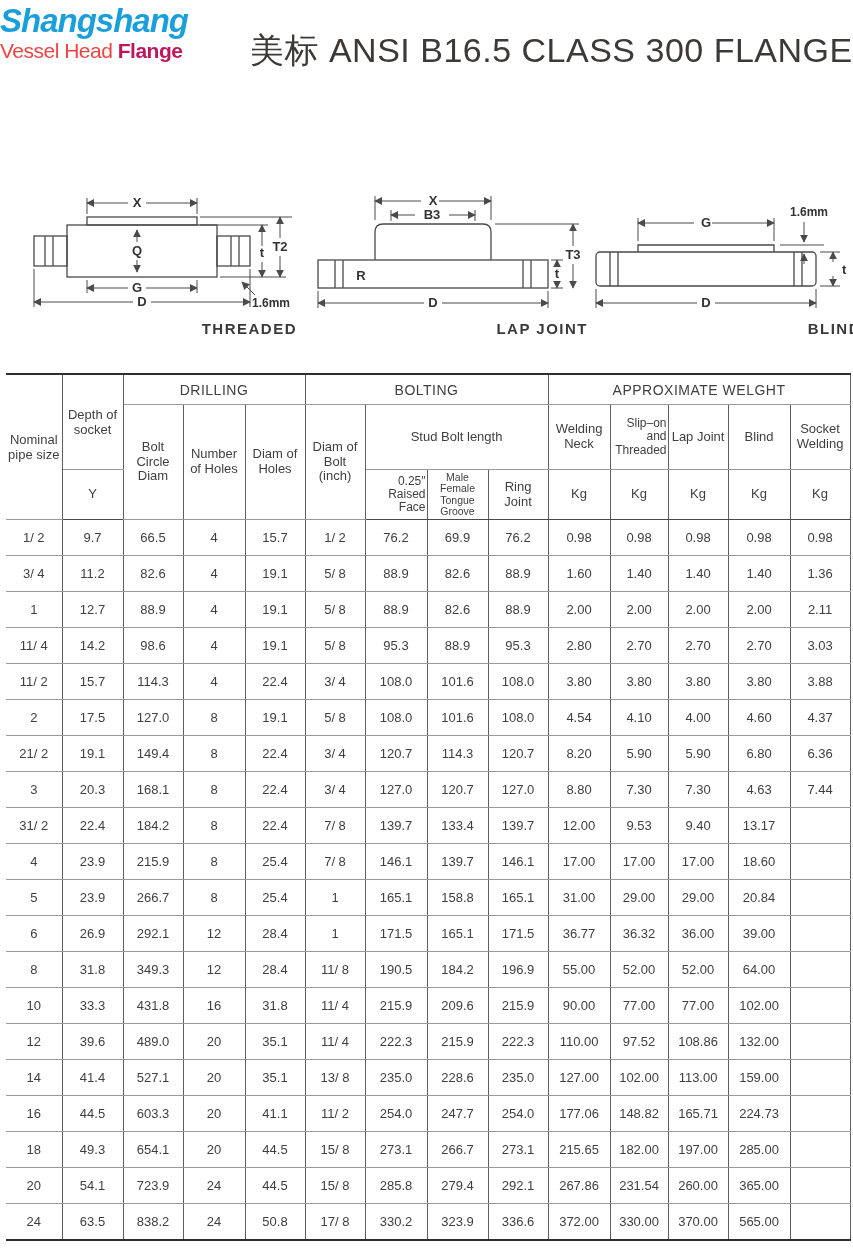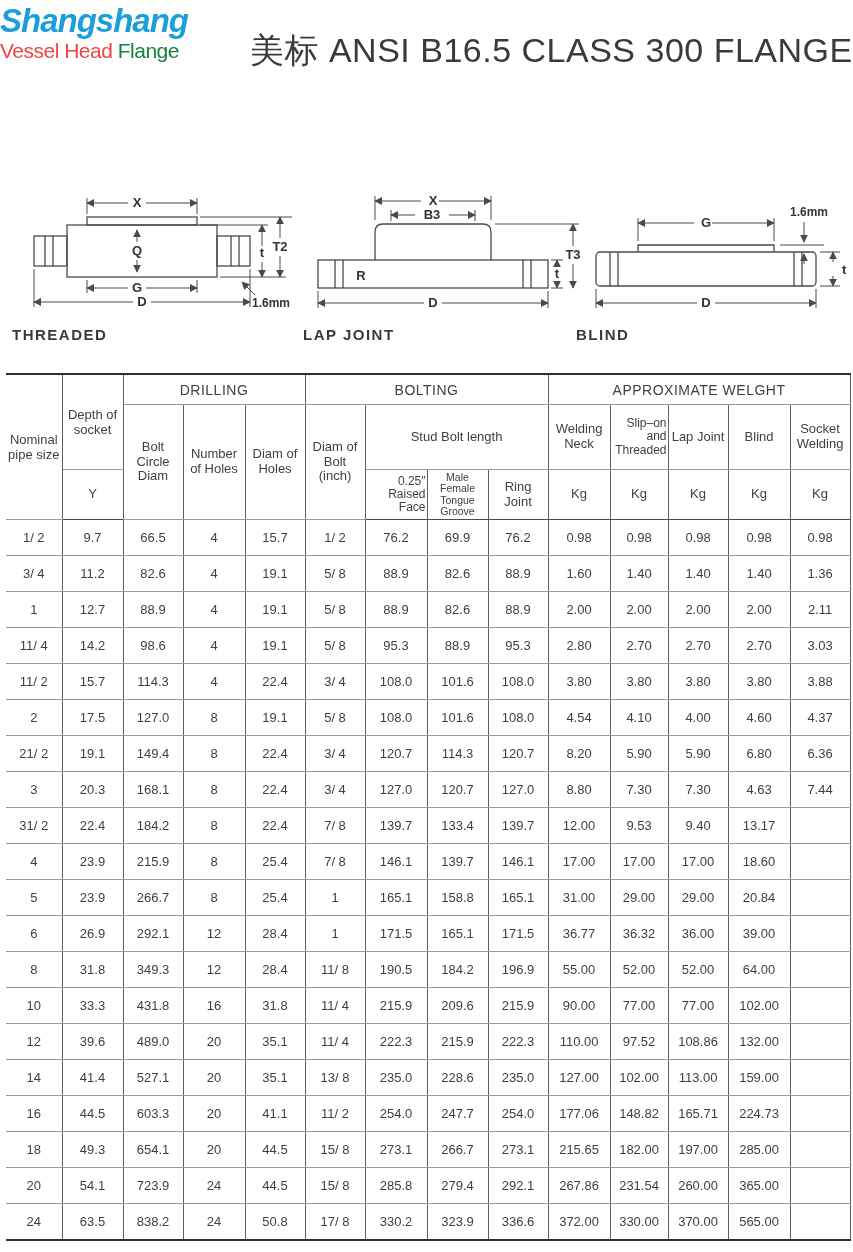--- a/index.html
+++ b/index.html
@@ -5,32 +5,32 @@
   html,body{margin:0;padding:0;background:#ffffff;}
   body{
     width:853px;height:1252px;position:relative;overflow:hidden;
     font-family:"Liberation Sans","DejaVu Sans",sans-serif;color:#3a3a3a;
   }
   
   .logo{position:absolute;left:0;top:4px;line-height:1;}
   .logo-line1{font-size:33px;font-weight:bold;font-style:italic;color:#1b9fdb;letter-spacing:-1px;}
   .logo-line2{font-size:21px;margin-top:3px;letter-spacing:-0.5px;}
   .logo-line2 .part1{color:#ef4444;font-weight:500;}
-  .logo-line2 .part2{color:#15803d;font-weight:normal;}
+  .logo-line2 .part2{color:#be185d;font-weight:bold;}
   
   .page-title{
     position:absolute;left:250px;top:28px;width:600px;
     font-size:34px;color:#3c3936;letter-spacing:0.5px;white-space:nowrap;
   }
   
   .drawing{position:absolute;width:285px;}
   .drawing svg{display:block;}
   .drawing .caption{
-    text-align:left;font-size:15px;font-weight:bold;color:#3a3a3a;
-    letter-spacing:1.5px;margin-top:8px;
+    text-align:right;font-size:15px;font-weight:bold;color:#3a3a3a;
+    letter-spacing:1.5px;margin-top:2px;
   }
   .d-threaded{left:12px;top:190px;}
   .d-lapjoint{left:303px;top:190px;}
   .d-blind{left:576px;top:190px;}
   .outline{stroke:#4a4a4a;fill:none;stroke-width:1.3;}
   .dim{stroke:#4a4a4a;fill:none;stroke-width:1;}
   .dim-label{font:600 13px "Liberation Sans",sans-serif;fill:#333;}
   .dim-label-sm{font:600 12px "Liberation Sans",sans-serif;fill:#333;}
   
   .flange-table{

